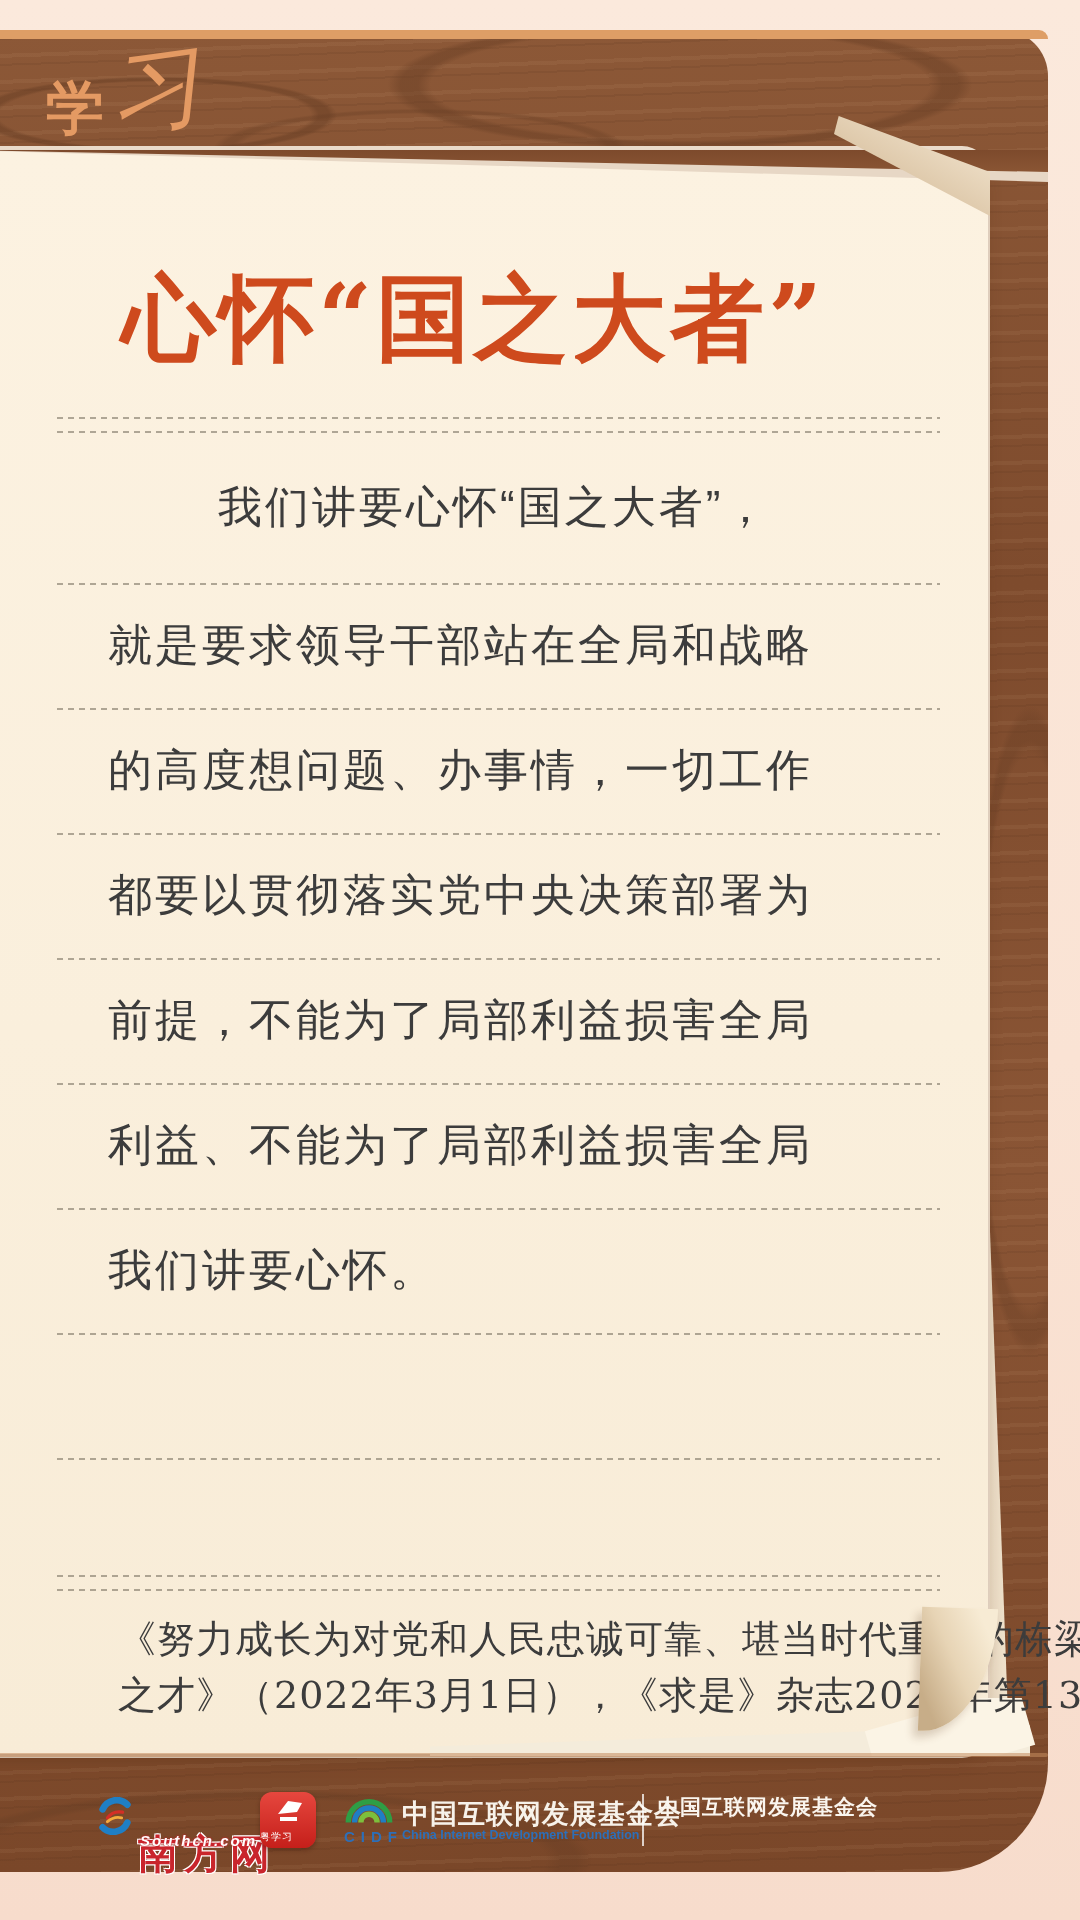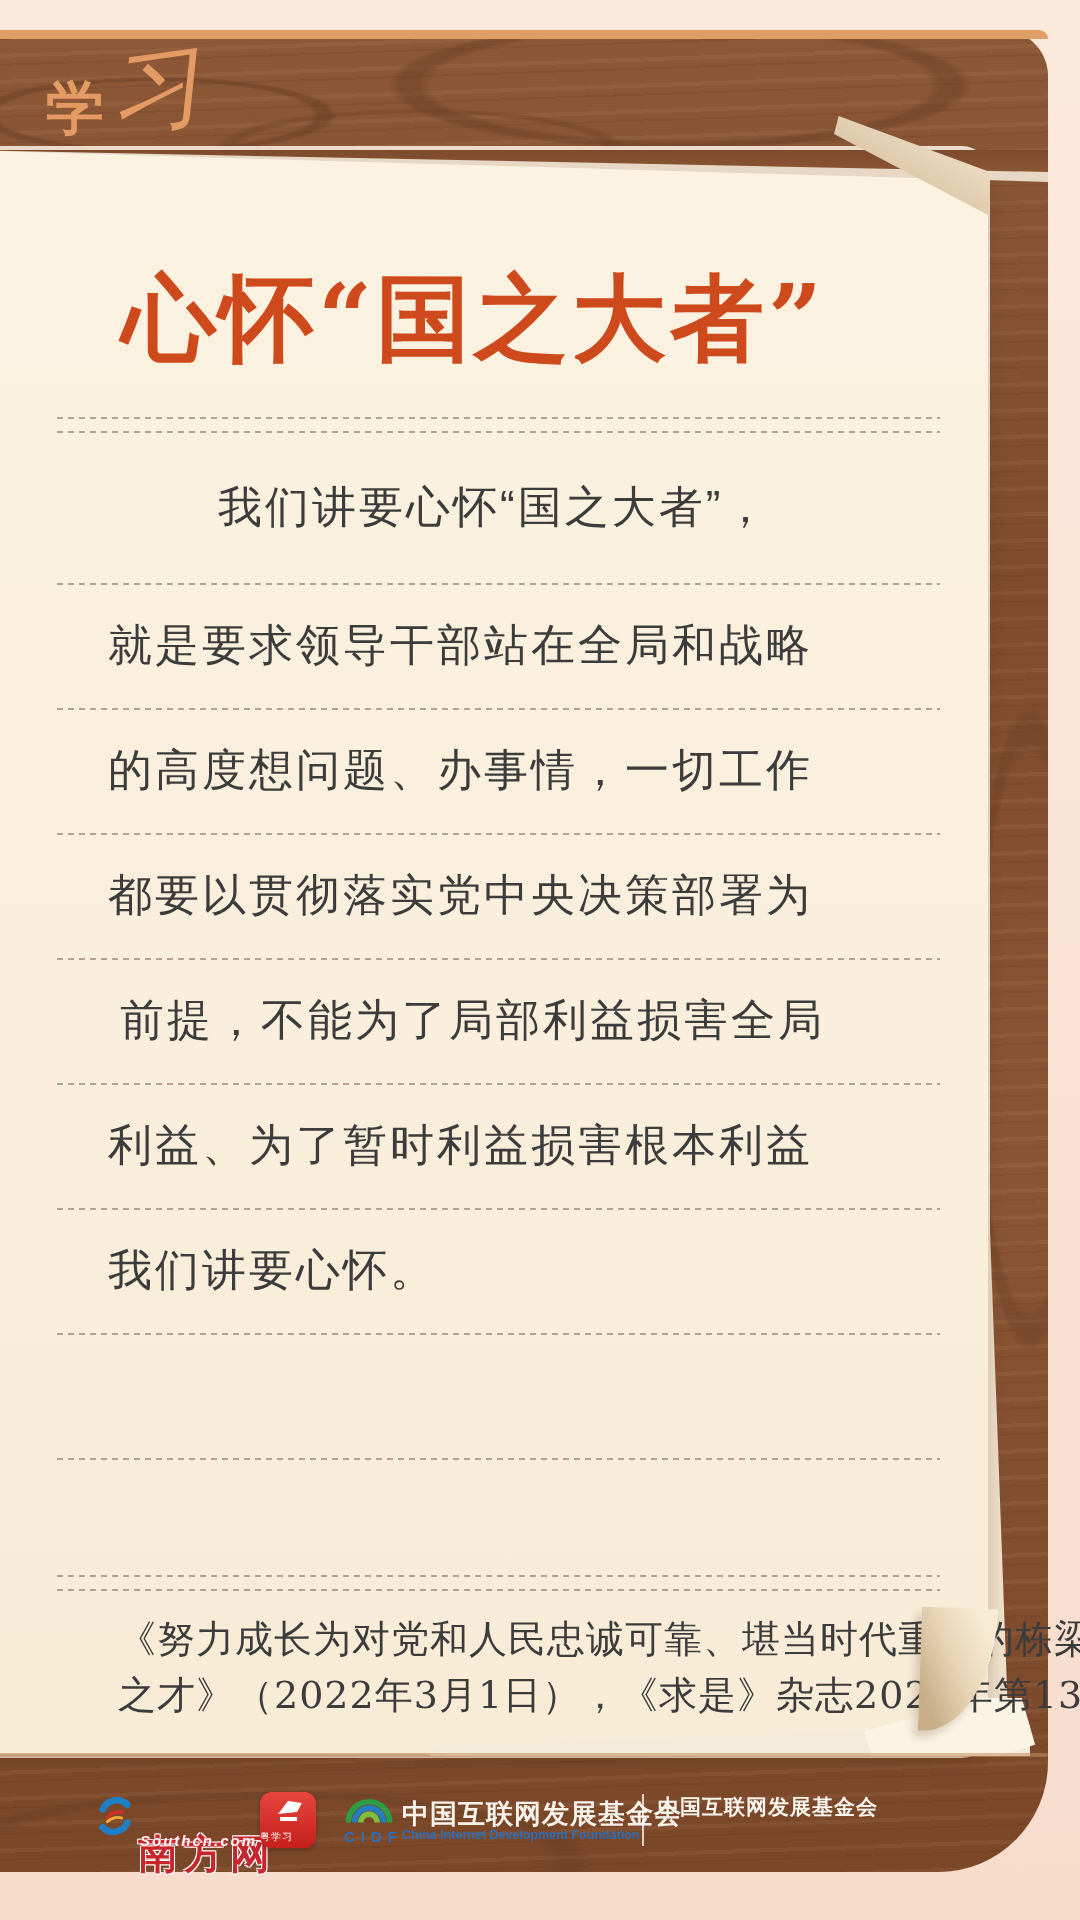--- a/index.html
+++ b/index.html
@@ -140,23 +140,23 @@
   <div>
 
       <div class="bodyline" style="top: 473px; left: 218px;">我们讲要心怀“国之大者”，</div>
 
       <div class="bodyline" style="top: 611px; left: 108px;">就是要求领导干部站在全局和战略</div>
 
       <div class="bodyline" style="top: 736px; left: 108px;">的高度想问题、办事情，一切工作</div>
 
       <div class="bodyline" style="top: 861px; left: 108px; text-align: right;">都要以贯彻落实党中央决策部署为</div>
 
-      <div class="bodyline" style="top: 986px; left: 120px;">前提，不能为了局部利益损害全局</div>
-
-      <div class="bodyline" style="top: 1111px; left: 108px;">利益、为了暂时利益损害根本利益</div>
+      <div class="bodyline" style="top: 986px; left: 108px;">前提，不能为了局部利益损害全局</div>
+
+      <div class="bodyline" style="top: 1111px; left: 108px;">利益、不能为了局部利益损害全局</div>
 
       <div class="bodyline" style="top: 1236px; left: 108px;">我们讲要心怀。</div>
     </div>
 
   <div>
 
       <div class="attrline" style="top: 1614px;">《努力成长为对党和人民忠诚可靠、堪当时代重任的栋梁</div>
 
       <div class="attrline" style="top: 1670px;">之才》（2022年3月1日），《求是》杂志2023年第13期</div>
     </div>

